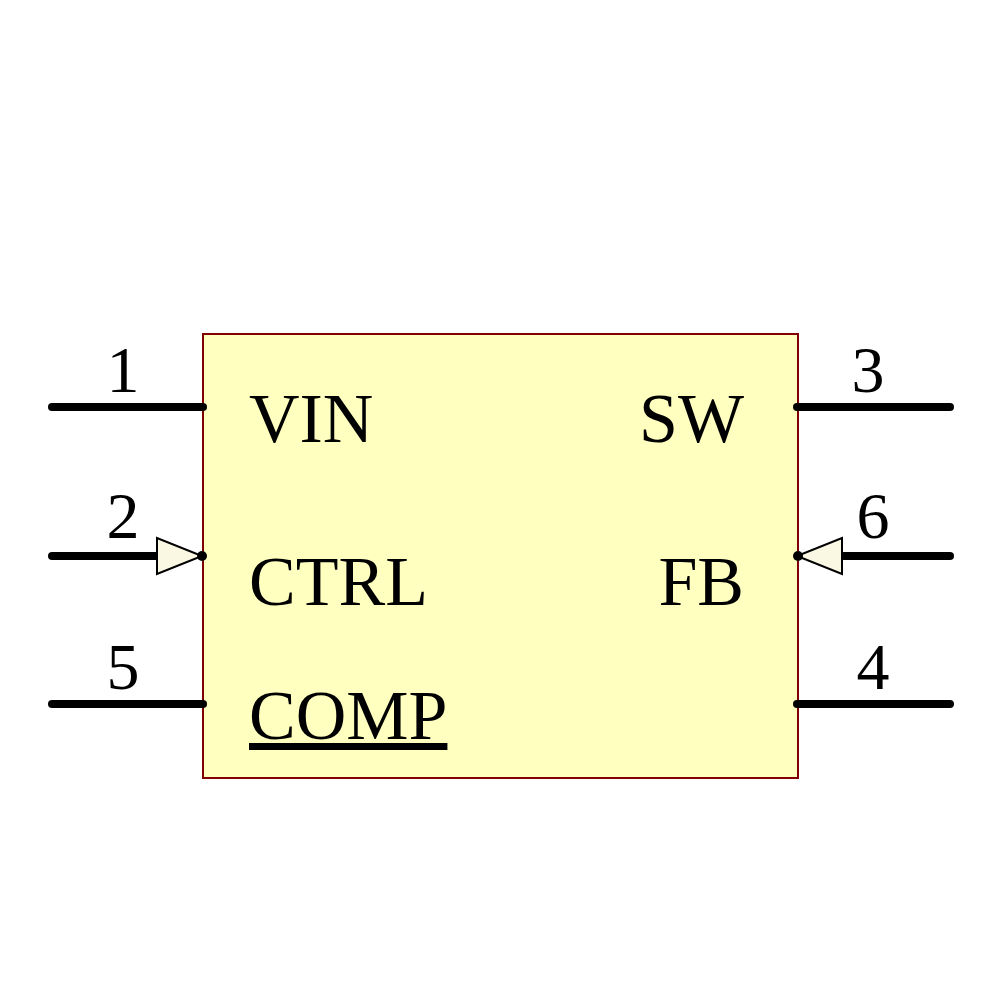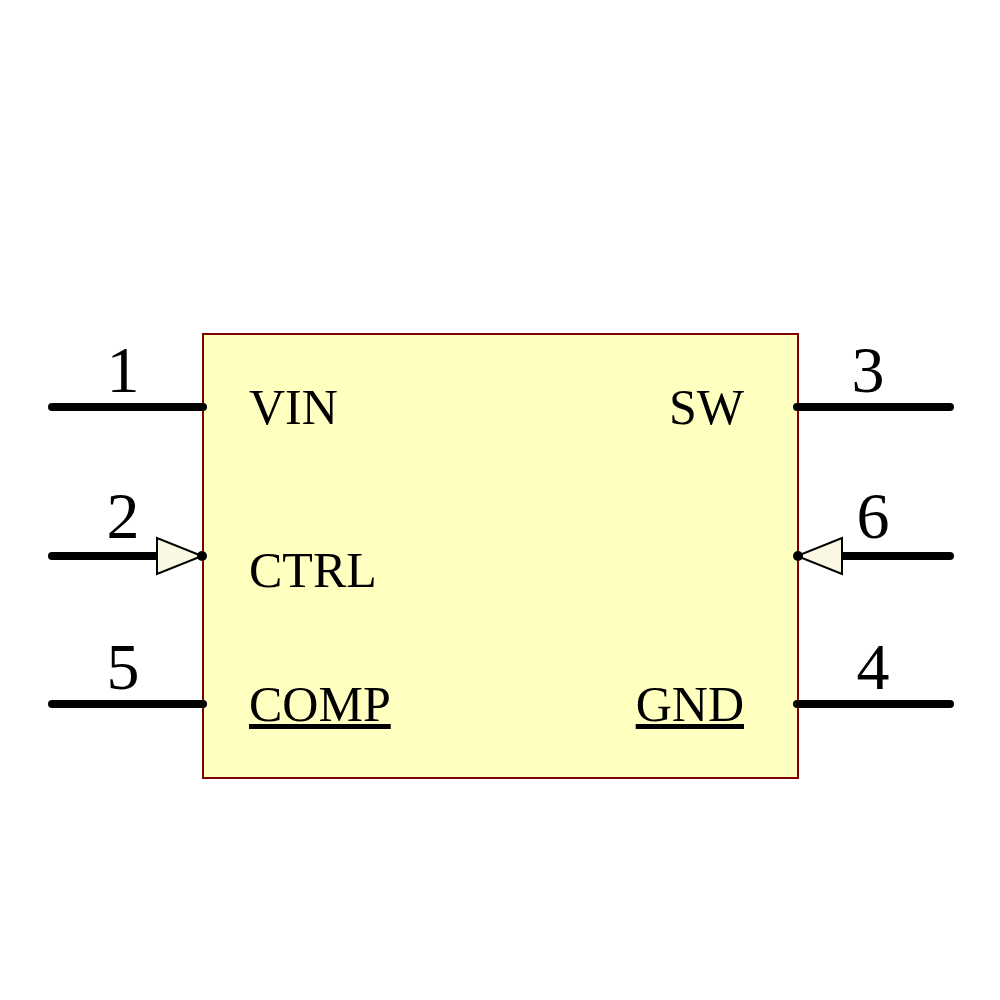--- a/index.html
+++ b/index.html
@@ -68,23 +68,24 @@
   }
   .pn-1 { left: 63px;  top: 337px; }
   .pn-2 { left: 63px;  top: 483px; }
   .pn-5 { left: 63px;  top: 634px; }
   .pn-3 { left: 808px; top: 337px; }
   .pn-6 { left: 813px; top: 483px; }
   .pn-4 { left: 813px; top: 634px; }
   
   .pin-label {
     position: absolute;
-    font-size: 50px;
+    font-size: 70px;
     line-height: 70px;
     white-space: nowrap;
+    margin-top: 12px;
   }
   .left-label  { left: 249px; }
   .right-label { right: 256px; text-align: center; }
   .row-a { top: 372px; }
   .row-b { top: 535px; }
   .row-c { top: 669px; text-decoration: underline; }
 </style>
 </head>
 <body>
 
@@ -111,18 +112,18 @@
   <div class="pin-line pl-3"></div>
   <div class="pin-number pn-3">3</div>
   <div class="pin-label right-label row-a">SW</div>
 
   <div class="pin-line pl-6"></div>
   <svg class="pin-arrow pa-6" viewBox="0 0 50 40">
     <polygon points="48,2 48,38 3,20" fill="#FAF7E2" stroke="#000000" stroke-width="2"></polygon>
   </svg>
   <div class="pin-dot pd-6"></div>
   <div class="pin-number pn-6">6</div>
+  <div class="pin-label right-label row-b">FB</div>
 
   <div class="pin-line pl-4"></div>
   <div class="pin-number pn-4">4</div>
-  <div class="pin-label right-label row-c">GND</div>
 
 </div>
 
 </body></html>

